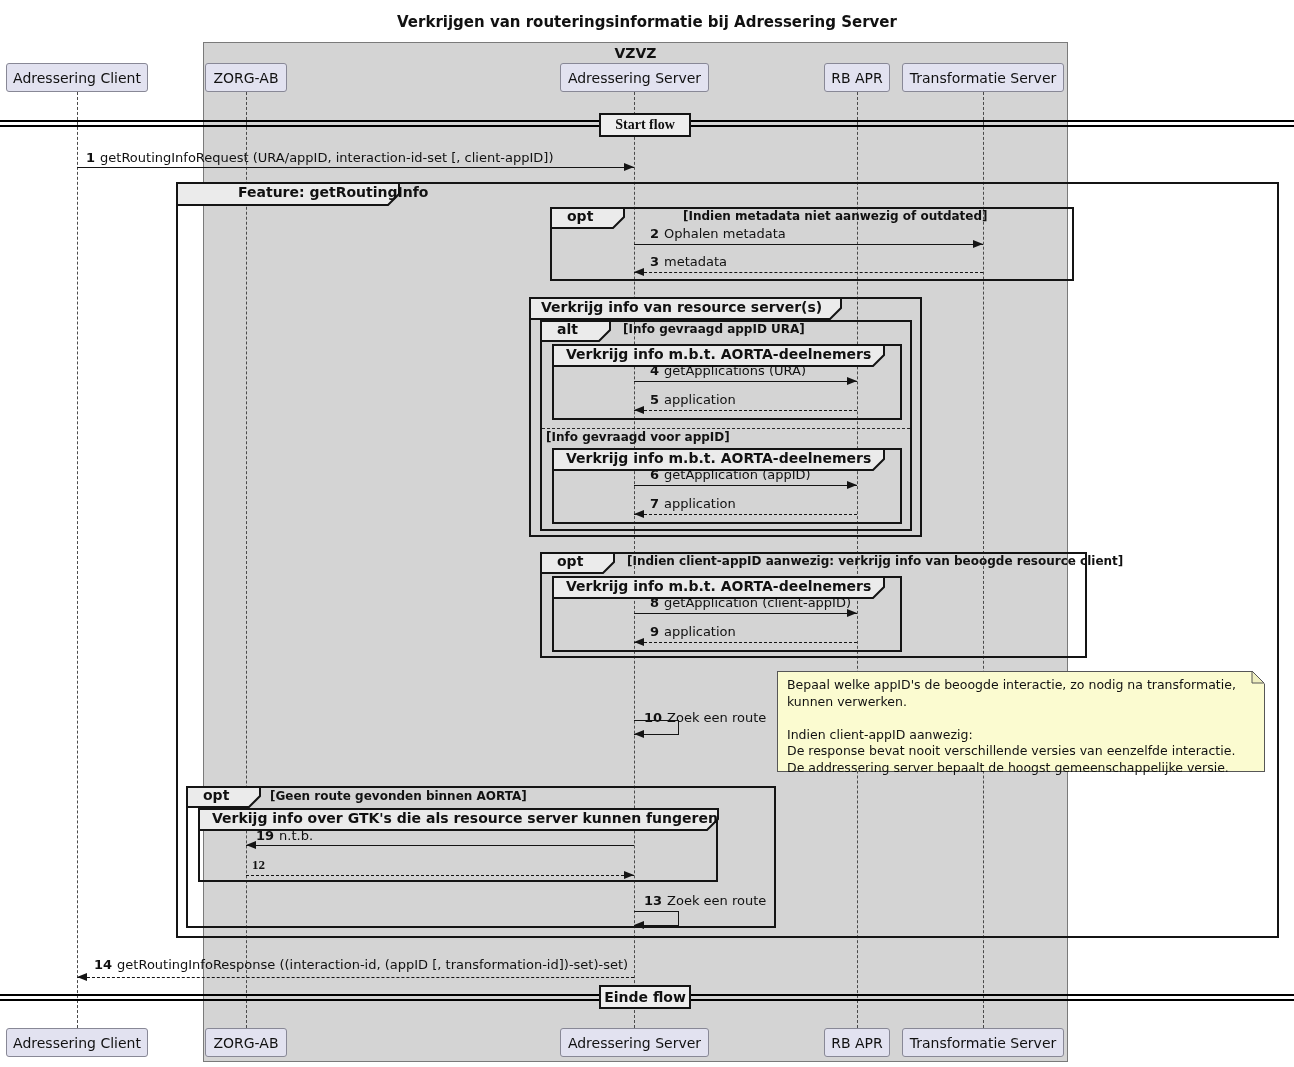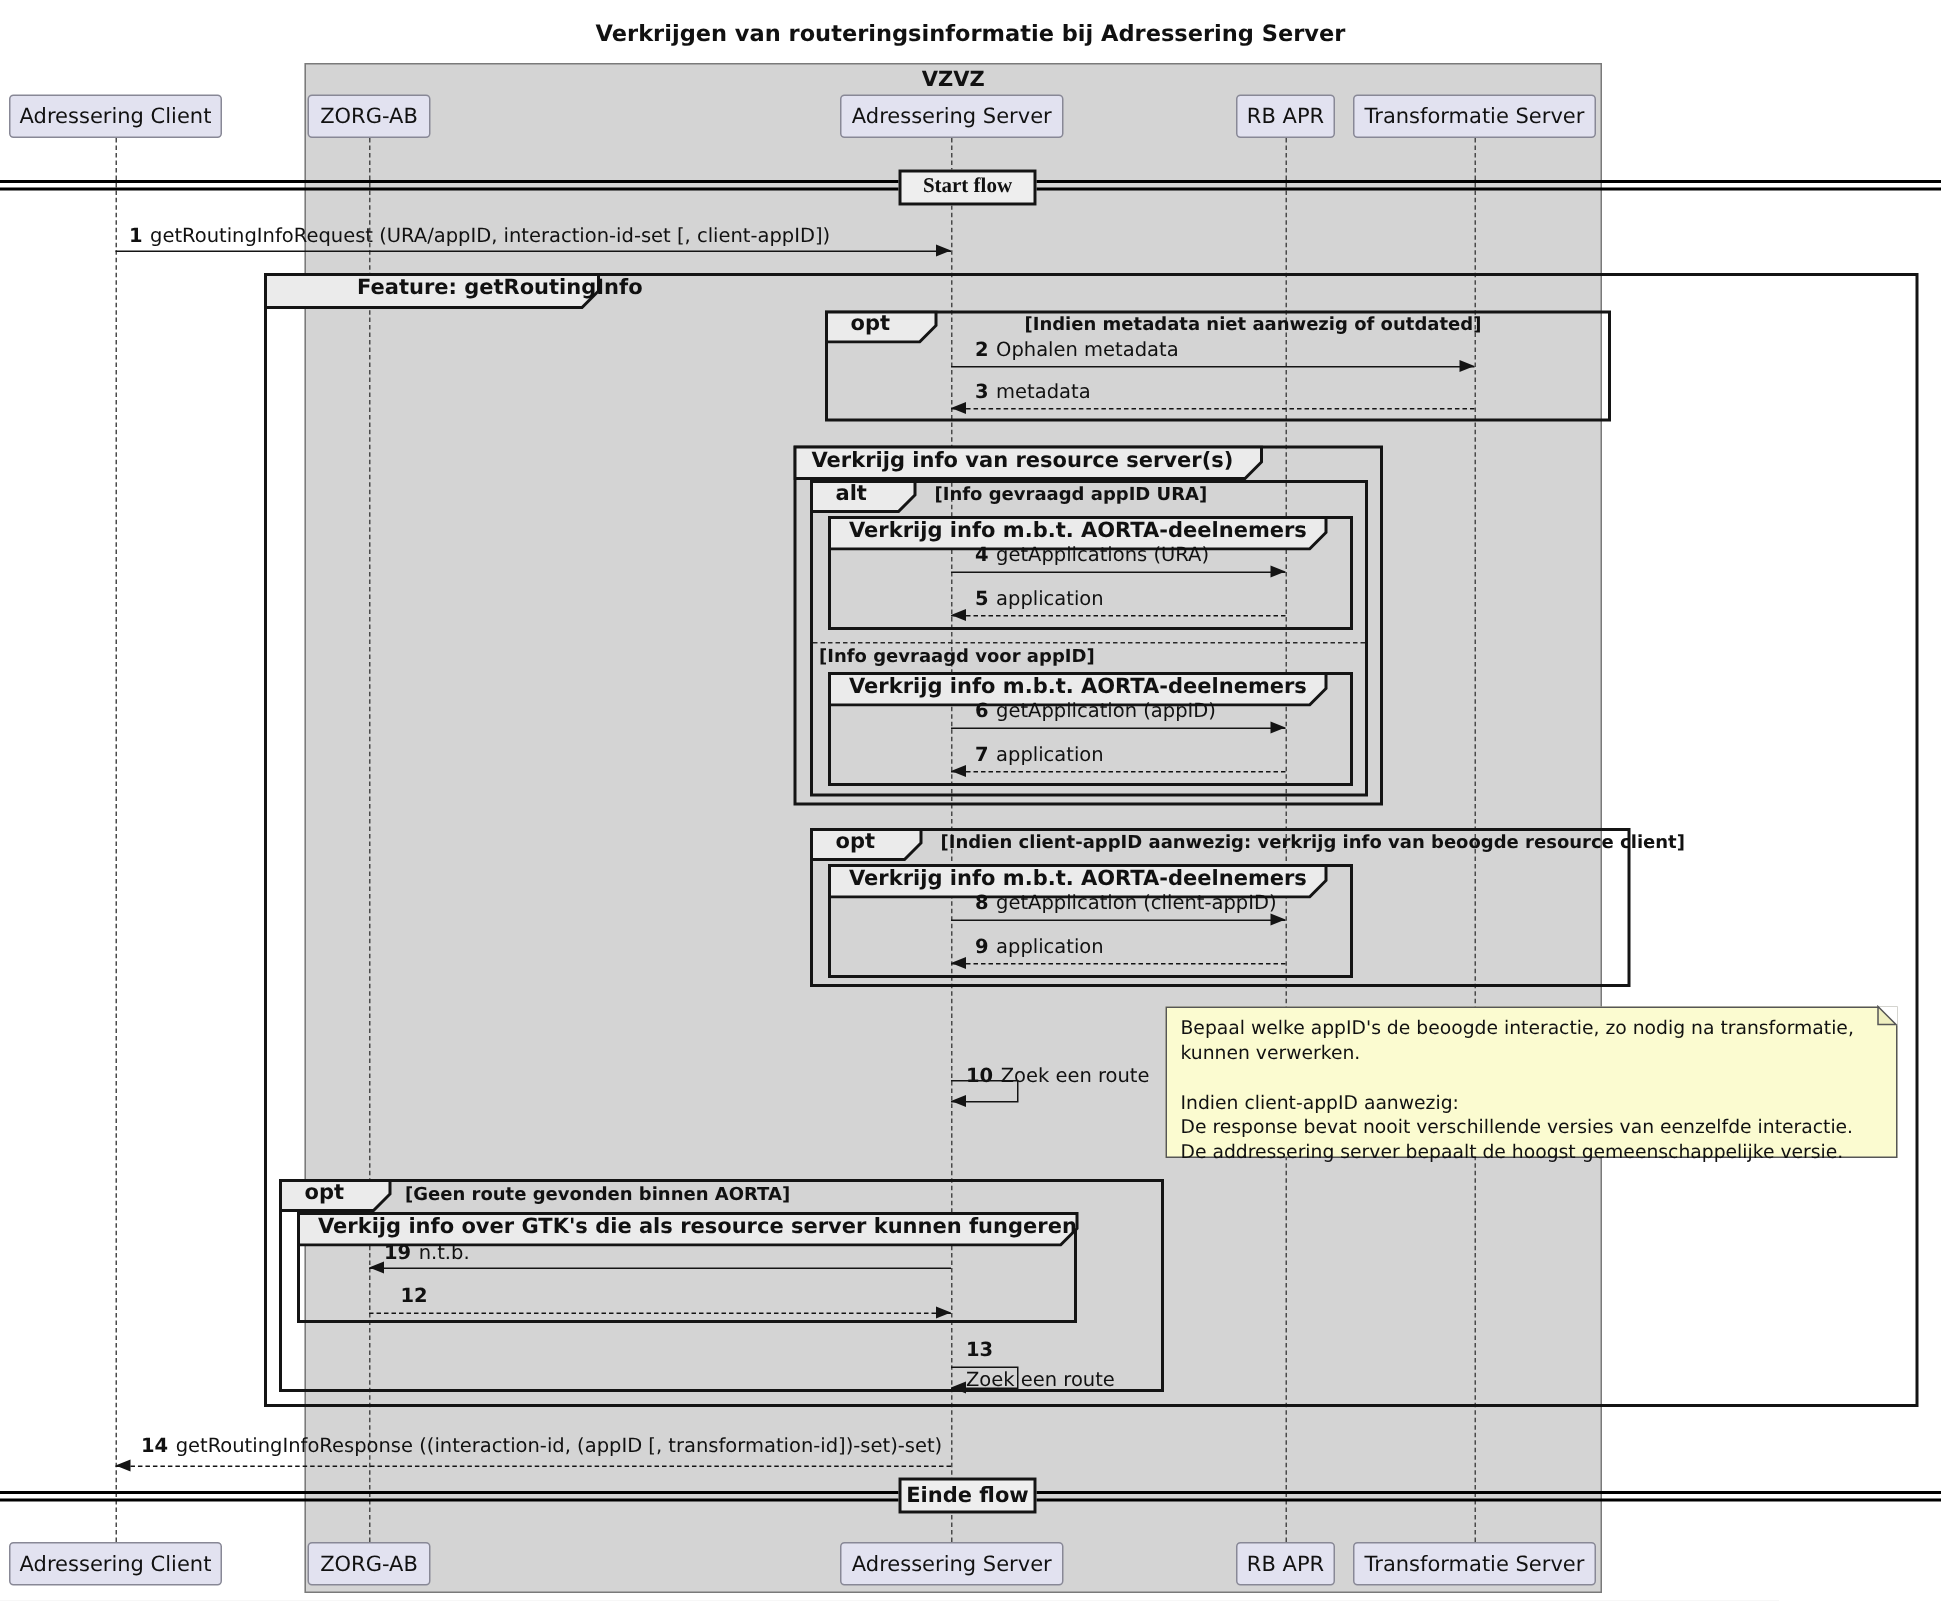--- a/index.html
+++ b/index.html
@@ -194,28 +194,28 @@
     </svg>
   <div class="abs tablabel" style="left:212px;top:810px;">Verkijg info over GTK's die als resource server kunnen fungeren</div>
 
   <div class="abs msg" style="left:256px;top:828px;">
       <b>19</b>
       <span>n.t.b.</span>
     </div>
   <div class="abs line" style="left:246px;top:845px;width:388px;"></div>
   <div class="abs ah-l" style="left:246px;top:841px;"></div>
 
-  <div class="abs msg" style="left:267px;top:857px;">
+  <div class="abs msg" style="left:252px;top:857px;font-family:Liberation Serif, serif;">
       <b>12</b>
       <span></span>
     </div>
   <div class="abs dot" style="left:246px;top:875px;width:388px;"></div>
   <div class="abs ah-r" style="left:624px;top:871px;"></div>
 
-  <div class="abs msg" style="left:644px;top:893px;flex-direction:column;">
+  <div class="abs msg" style="left:644px;top:893px;">
       <b>13</b>
       <span>Zoek een route</span>
     </div>
   <div class="abs line" style="left:634px;top:911px;width:44px;"></div>
   <div class="abs vline" style="left:678px;top:911px;height:15px;"></div>
   <div class="abs line" style="left:634px;top:925px;width:44px;"></div>
   <div class="abs ah-l" style="left:634px;top:921px;"></div>
 
   <div class="abs msg" style="left:94px;top:957px;">
       <b>14</b>

